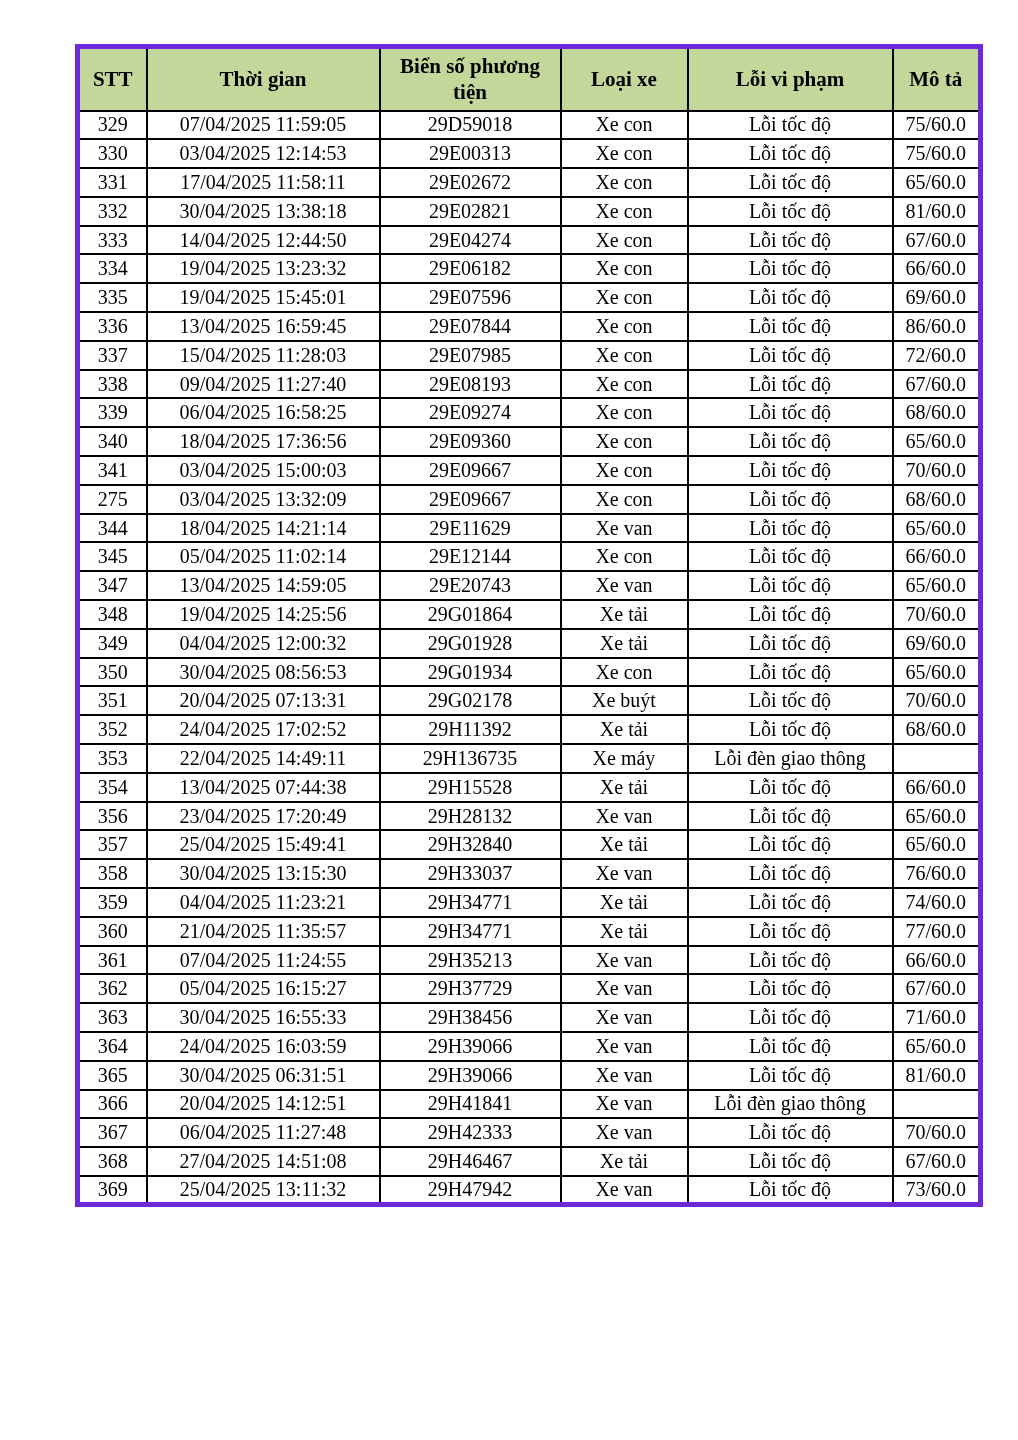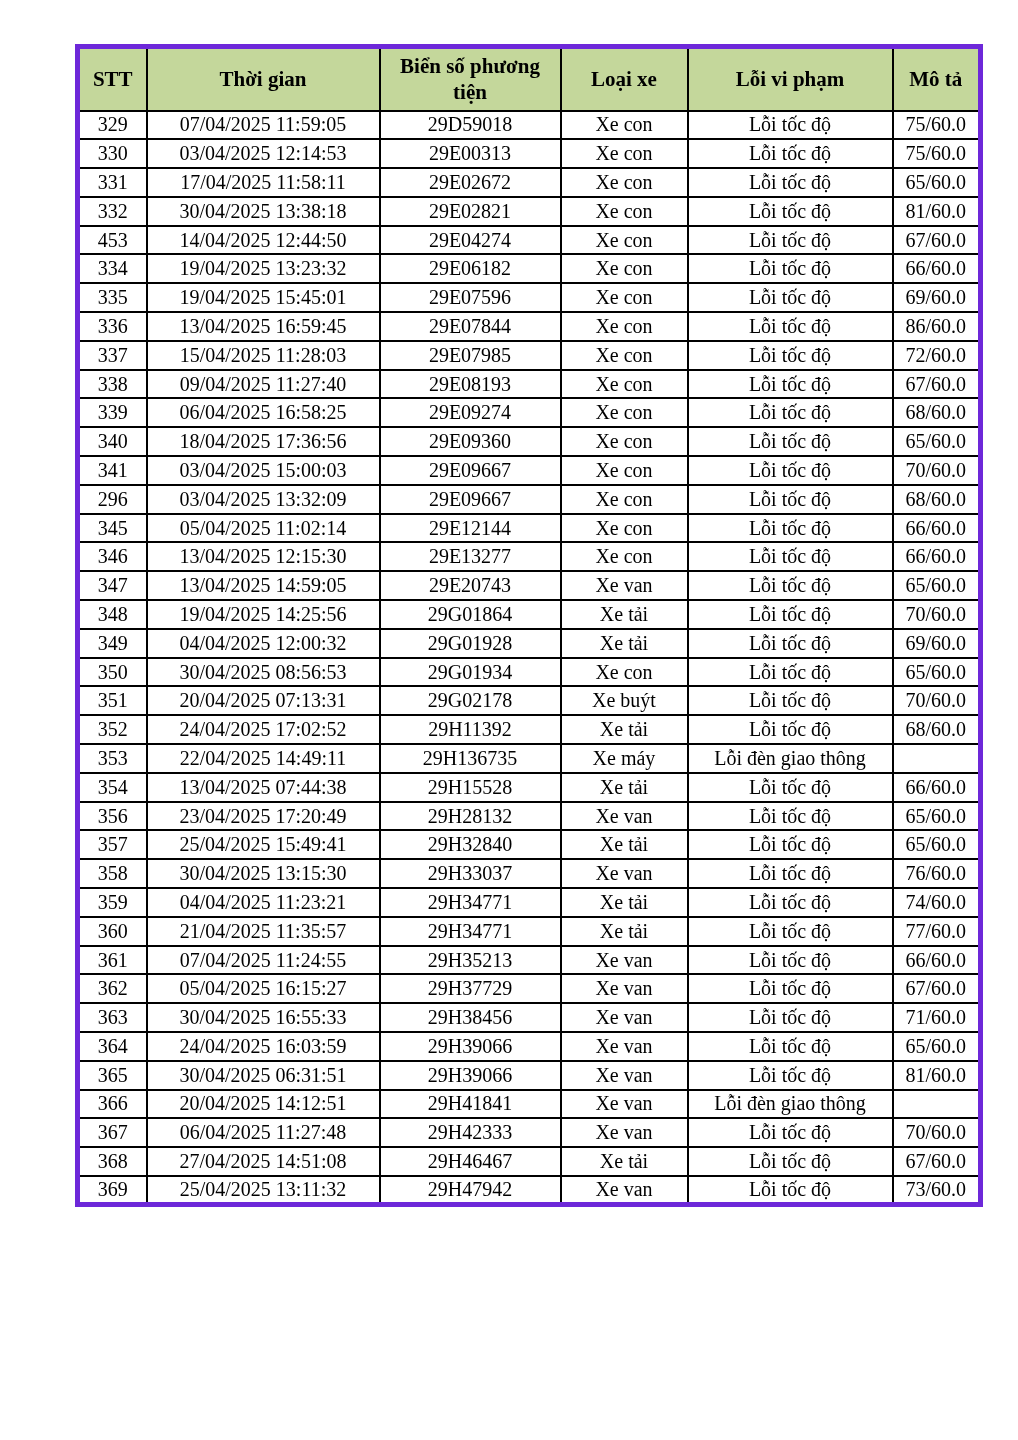--- a/index.html
+++ b/index.html
@@ -103,21 +103,21 @@
         </tr>
         <tr>
           <td class="col-stt">332</td>
           <td class="col-time">30/04/2025 13:38:18</td>
           <td class="col-plate">29E02821</td>
           <td class="col-type">Xe con</td>
           <td class="col-violation">Lỗi tốc độ</td>
           <td class="col-desc">81/60.0</td>
         </tr>
         <tr>
-          <td class="col-stt">453</td>
+          <td class="col-stt">333</td>
           <td class="col-time">14/04/2025 12:44:50</td>
           <td class="col-plate">29E04274</td>
           <td class="col-type">Xe con</td>
           <td class="col-violation">Lỗi tốc độ</td>
           <td class="col-desc">67/60.0</td>
         </tr>
         <tr>
           <td class="col-stt">334</td>
           <td class="col-time">19/04/2025 13:23:32</td>
           <td class="col-plate">29E06182</td>
@@ -175,39 +175,39 @@
         </tr>
         <tr>
           <td class="col-stt">341</td>
           <td class="col-time">03/04/2025 15:00:03</td>
           <td class="col-plate">29E09667</td>
           <td class="col-type">Xe con</td>
           <td class="col-violation">Lỗi tốc độ</td>
           <td class="col-desc">70/60.0</td>
         </tr>
         <tr>
-          <td class="col-stt">296</td>
+          <td class="col-stt">275</td>
           <td class="col-time">03/04/2025 13:32:09</td>
           <td class="col-plate">29E09667</td>
           <td class="col-type">Xe con</td>
           <td class="col-violation">Lỗi tốc độ</td>
           <td class="col-desc">68/60.0</td>
+        </tr>
+        <tr>
+          <td class="col-stt">344</td>
+          <td class="col-time">18/04/2025 14:21:14</td>
+          <td class="col-plate">29E11629</td>
+          <td class="col-type">Xe van</td>
+          <td class="col-violation">Lỗi tốc độ</td>
+          <td class="col-desc">65/60.0</td>
         </tr>
         <tr>
           <td class="col-stt">345</td>
           <td class="col-time">05/04/2025 11:02:14</td>
           <td class="col-plate">29E12144</td>
-          <td class="col-type">Xe con</td>
-          <td class="col-violation">Lỗi tốc độ</td>
-          <td class="col-desc">66/60.0</td>
-        </tr>
-        <tr>
-          <td class="col-stt">346</td>
-          <td class="col-time">13/04/2025 12:15:30</td>
-          <td class="col-plate">29E13277</td>
           <td class="col-type">Xe con</td>
           <td class="col-violation">Lỗi tốc độ</td>
           <td class="col-desc">66/60.0</td>
         </tr>
         <tr>
           <td class="col-stt">347</td>
           <td class="col-time">13/04/2025 14:59:05</td>
           <td class="col-plate">29E20743</td>
           <td class="col-type">Xe van</td>
           <td class="col-violation">Lỗi tốc độ</td>

